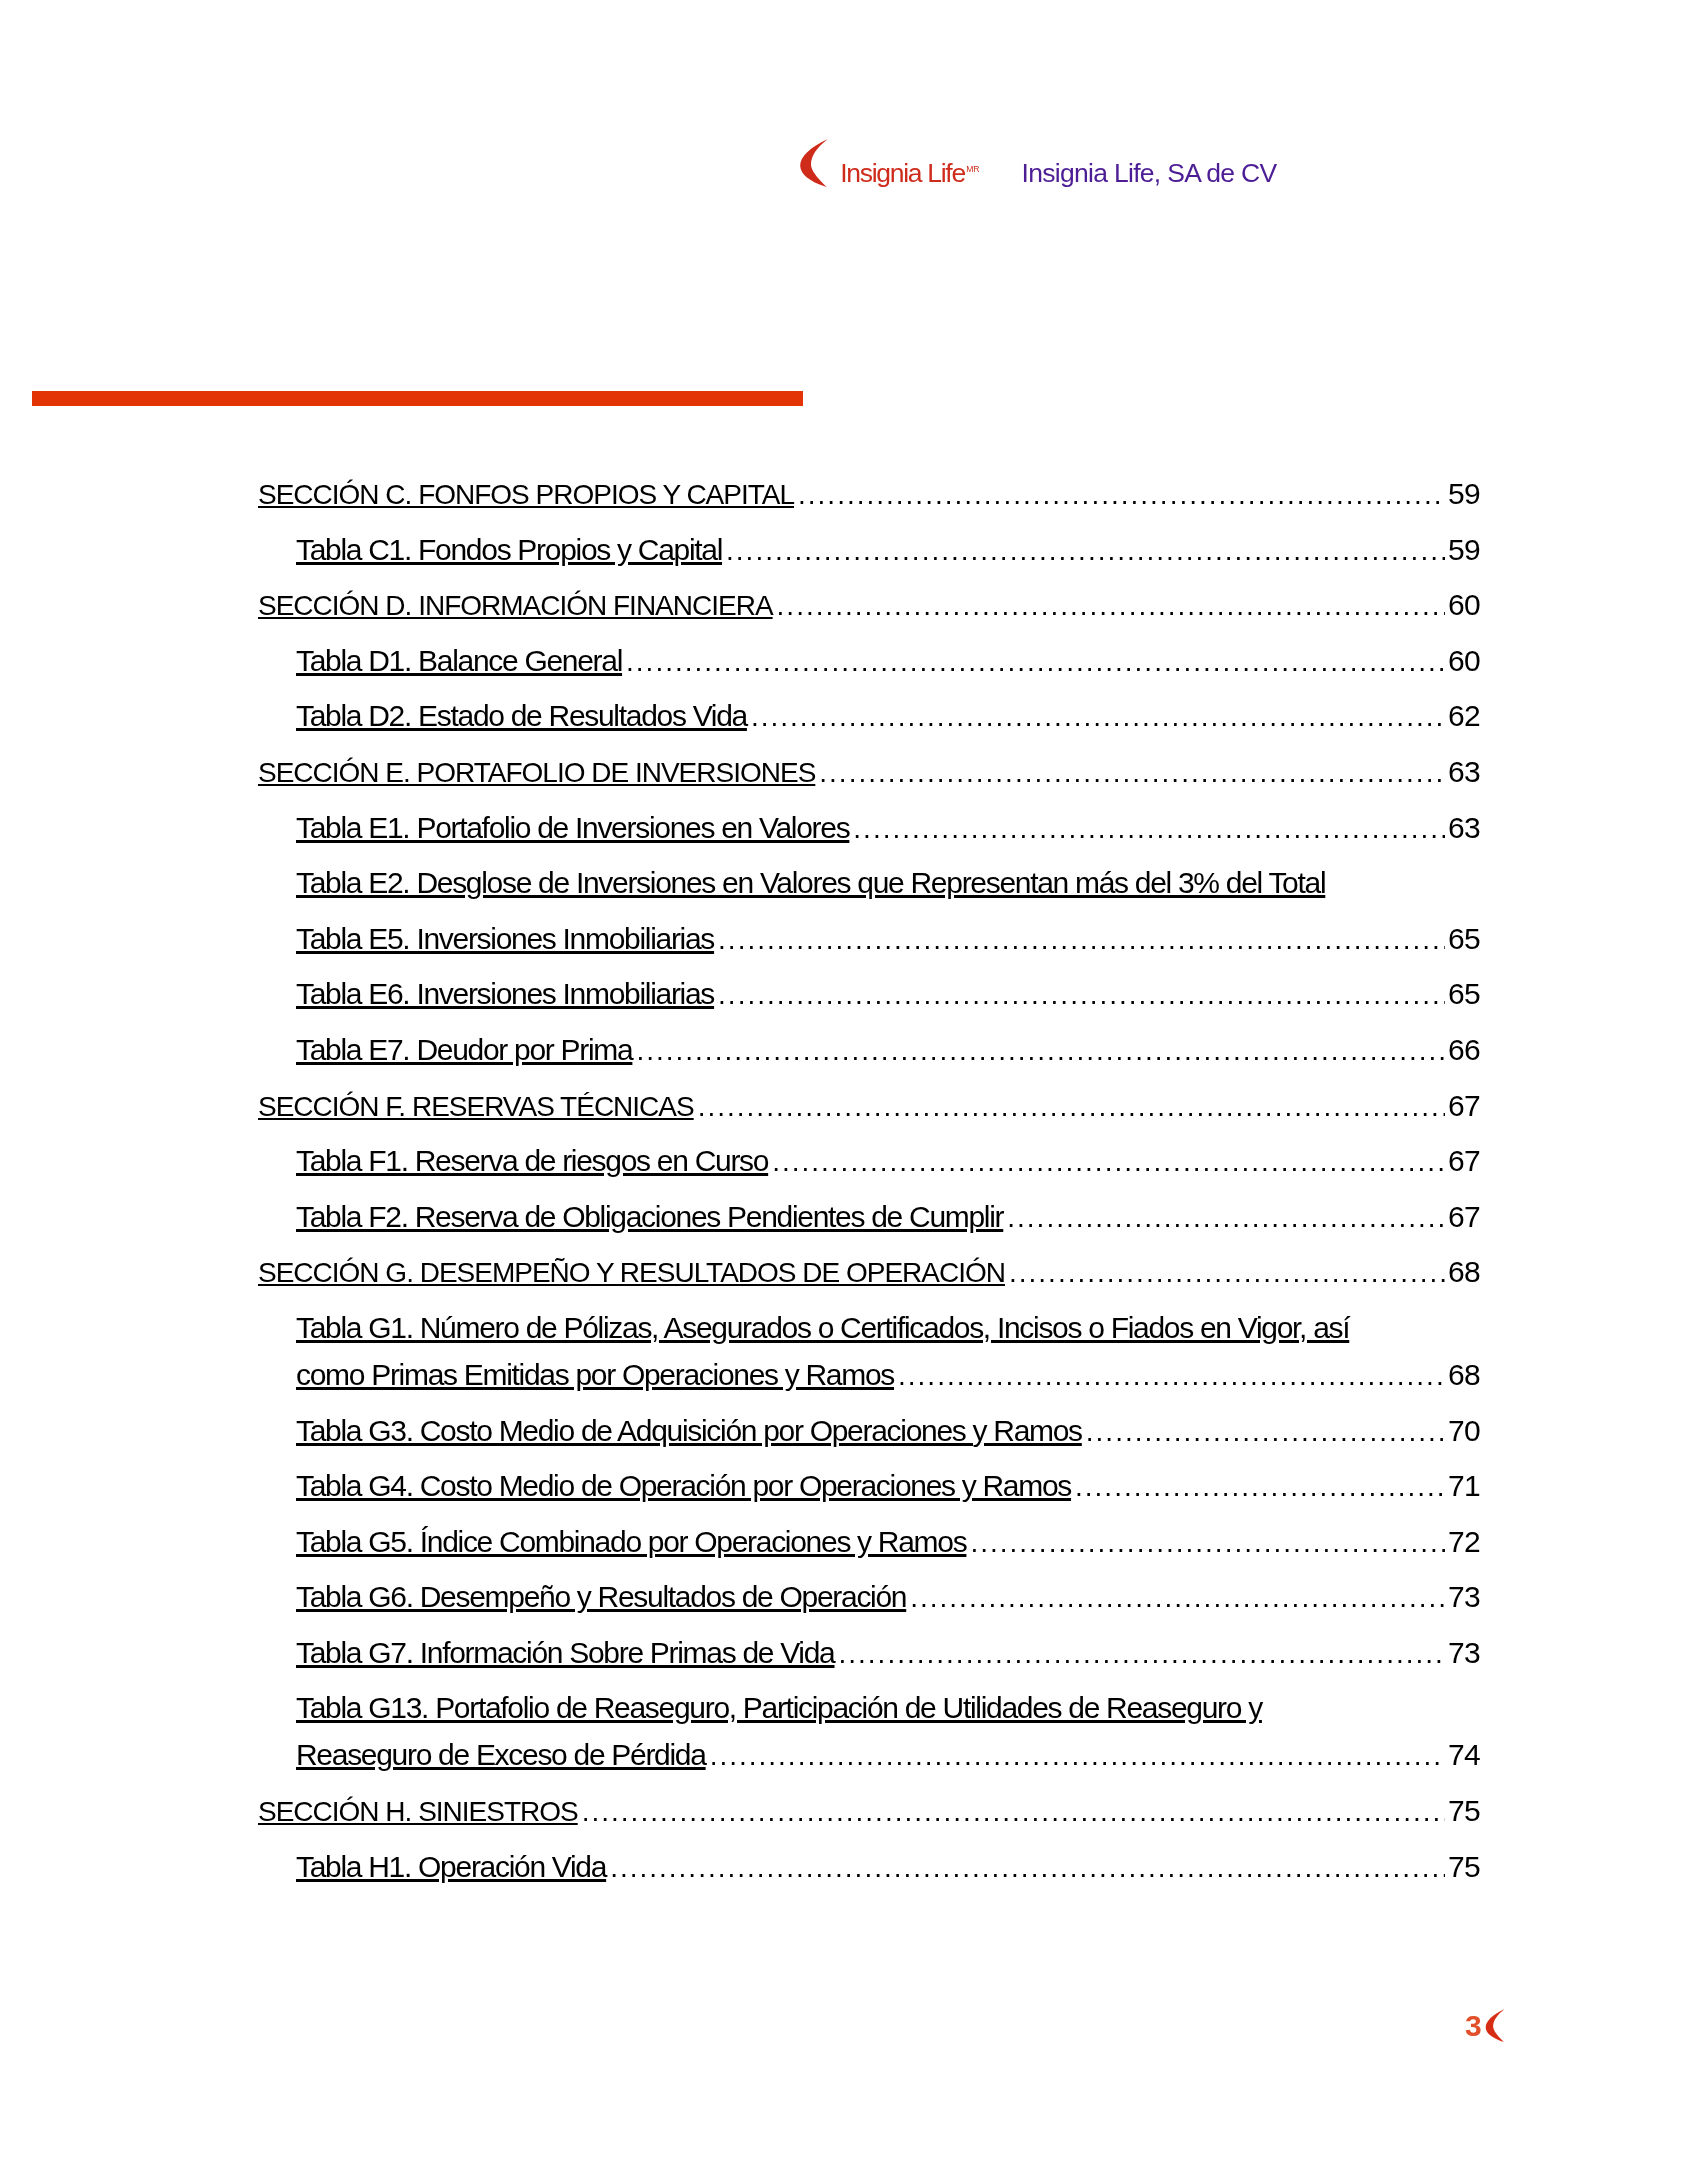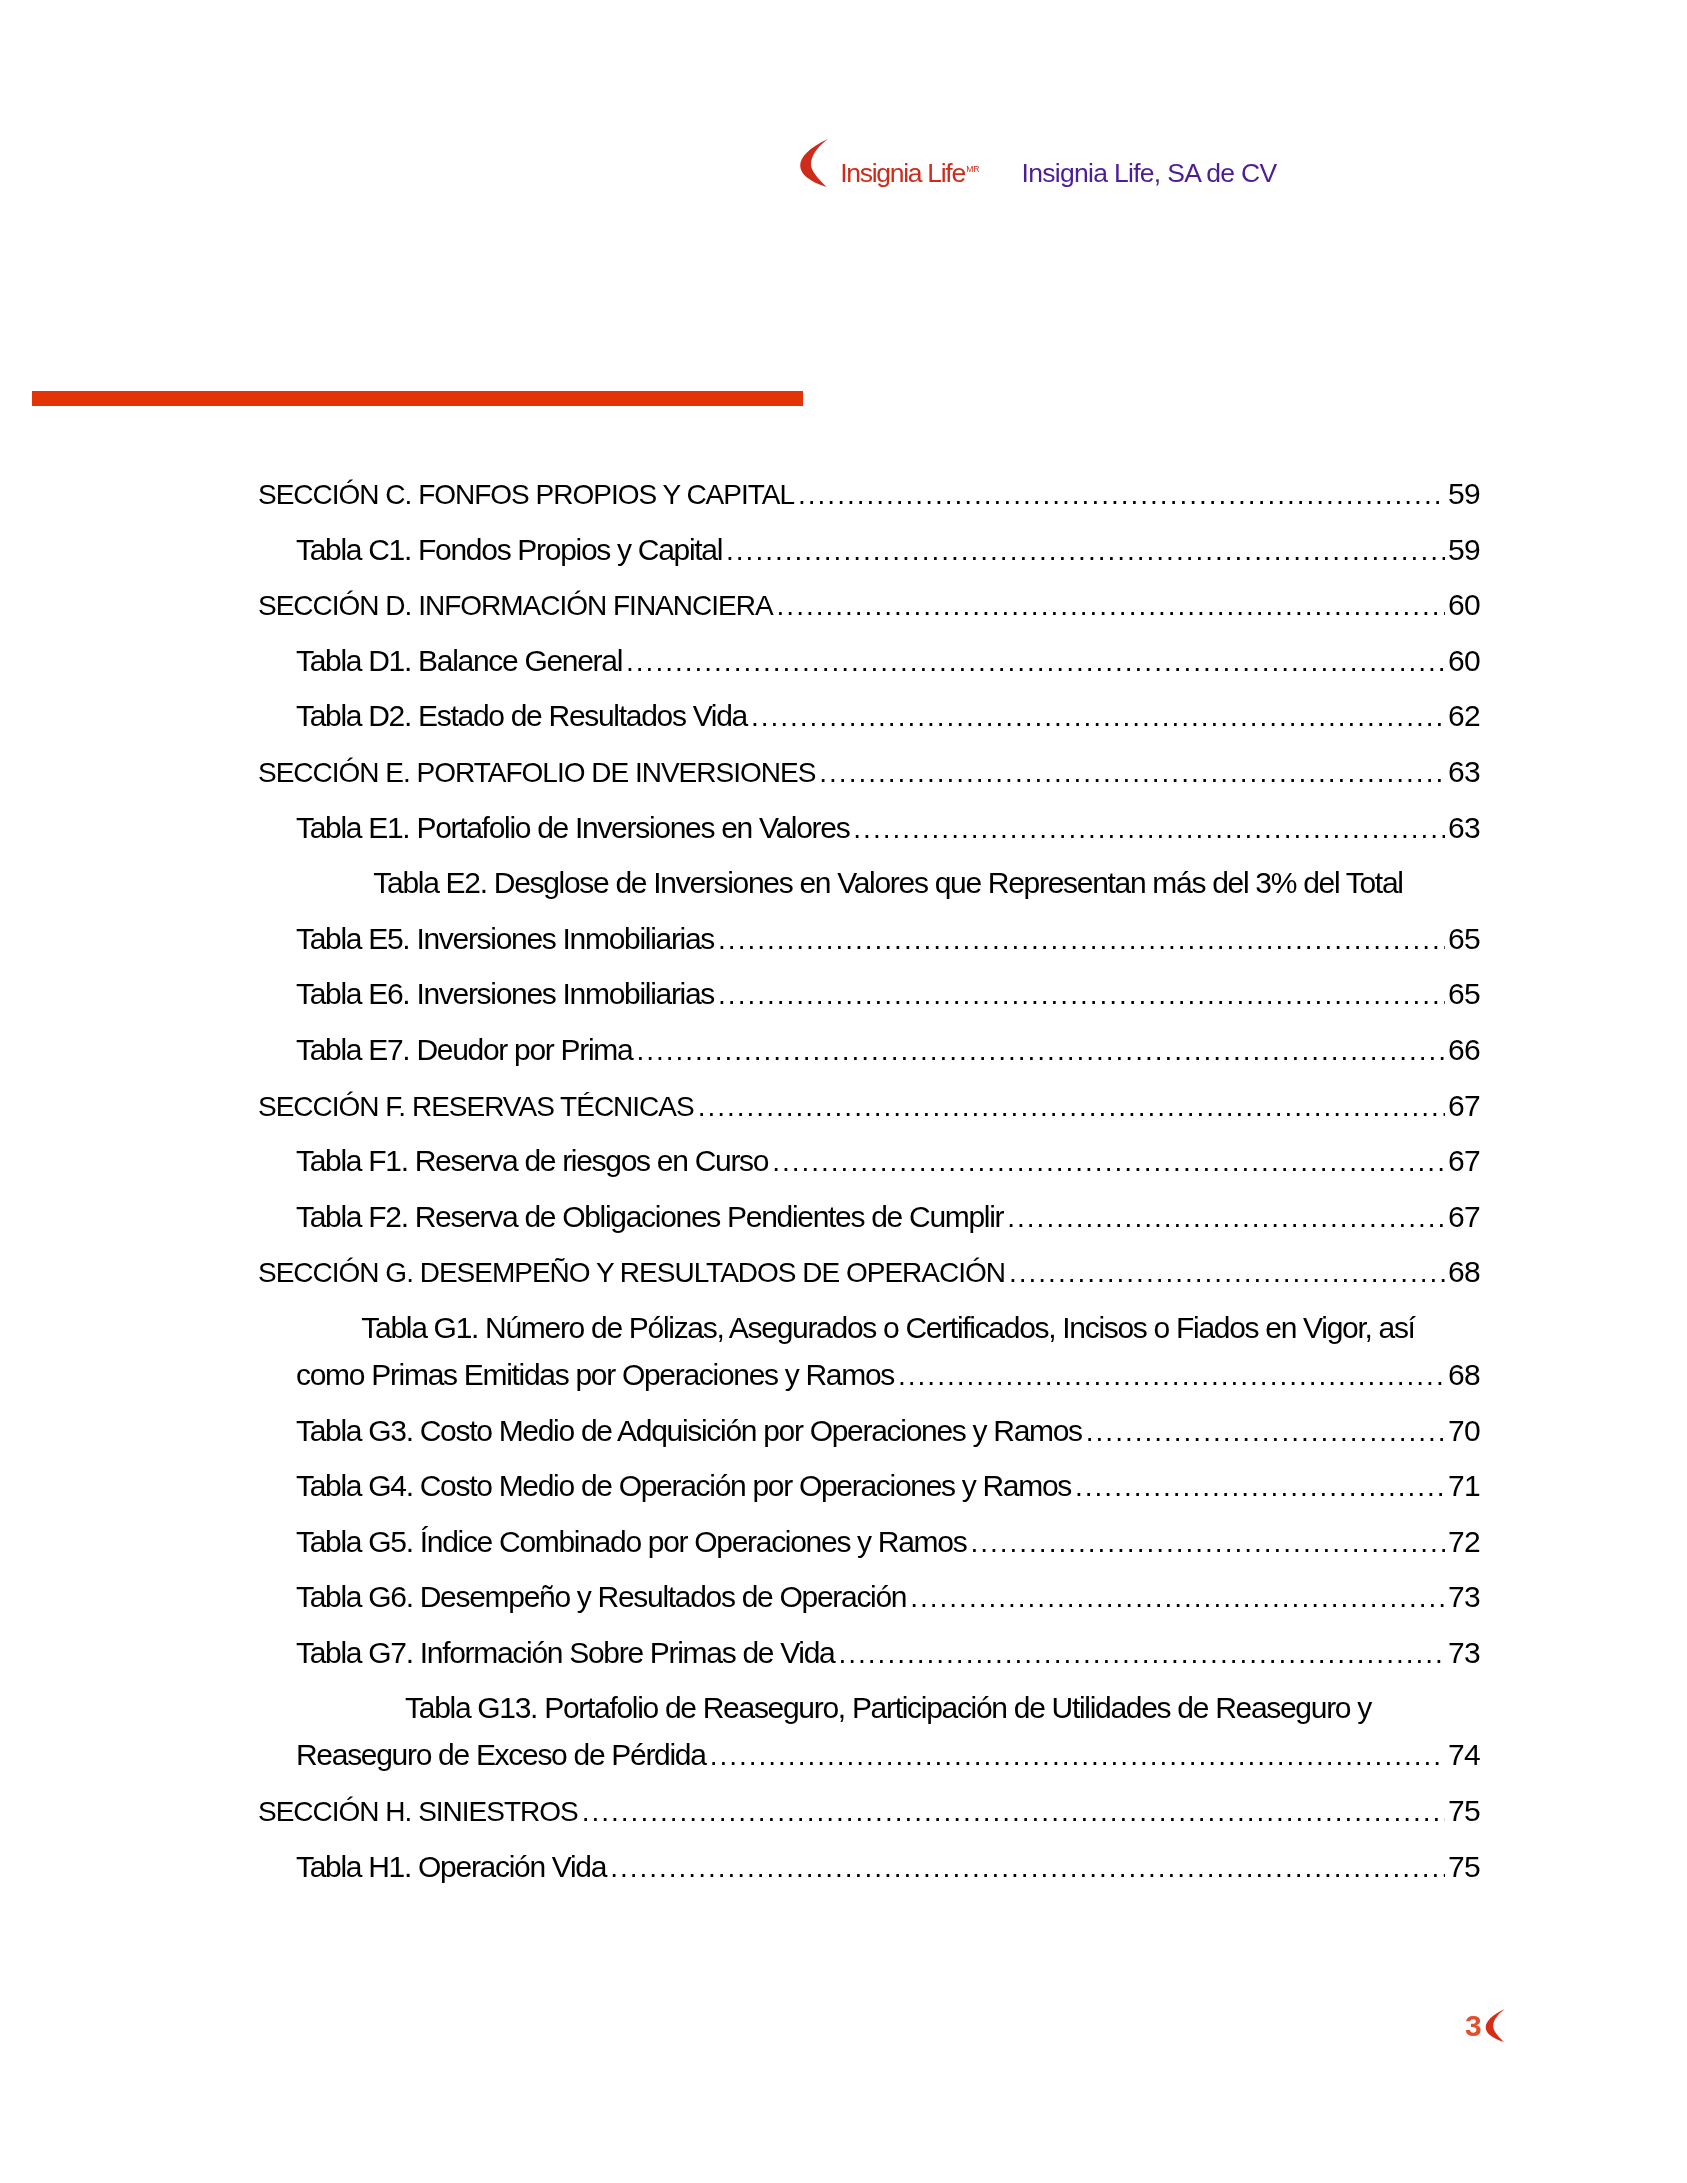--- a/index.html
+++ b/index.html
@@ -59,22 +59,22 @@
     width: 1222px;
   }
   .toc-entry { margin-bottom: 8.6px; }
   .toc-line {
     display: flex;
     align-items: baseline;
     height: 47px;
     line-height: 47px;
     white-space: nowrap;
   }
-  .toc-line.table { padding-left: 38px; justify-content: center; }
-  .toc-line .t-title { flex: 0 0 auto; }
+  .toc-line.table { padding-left: 38px; }
+  .toc-line .t-title { flex: 0 0 auto; text-decoration: underline; }
   .toc-entry.section .t-title {
     font-size: 28px;
     letter-spacing: -1px;
   }
   .toc-entry.table .t-title {
     font-size: 30px;
     letter-spacing: -1.3px;
   }
   .dots {
     flex: 1 1 auto;

